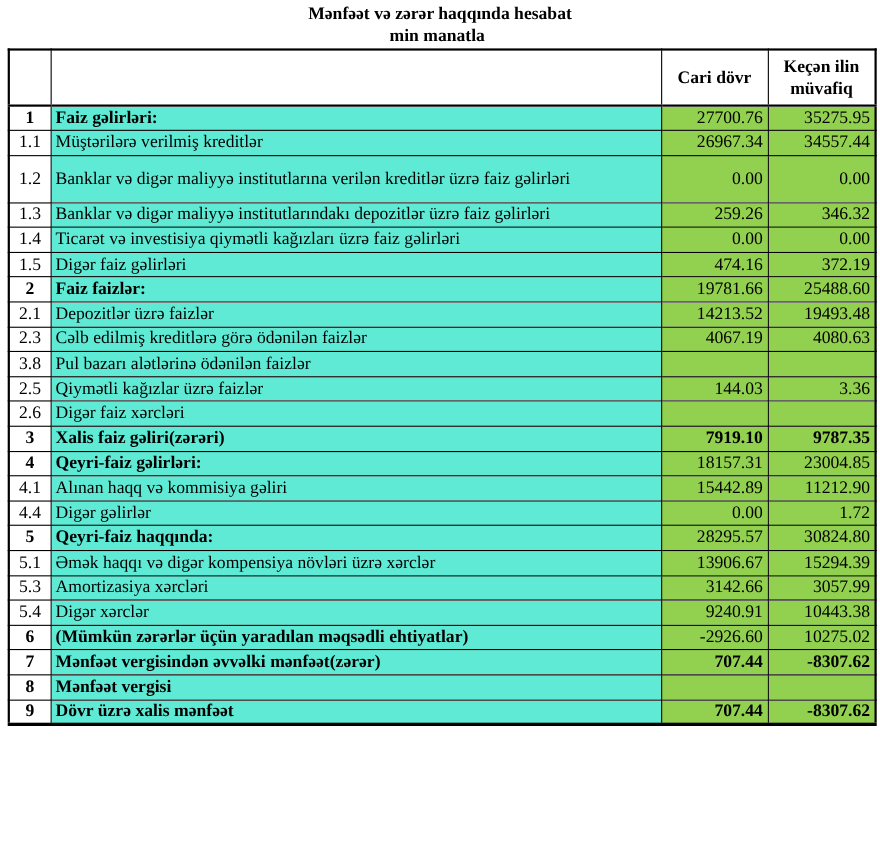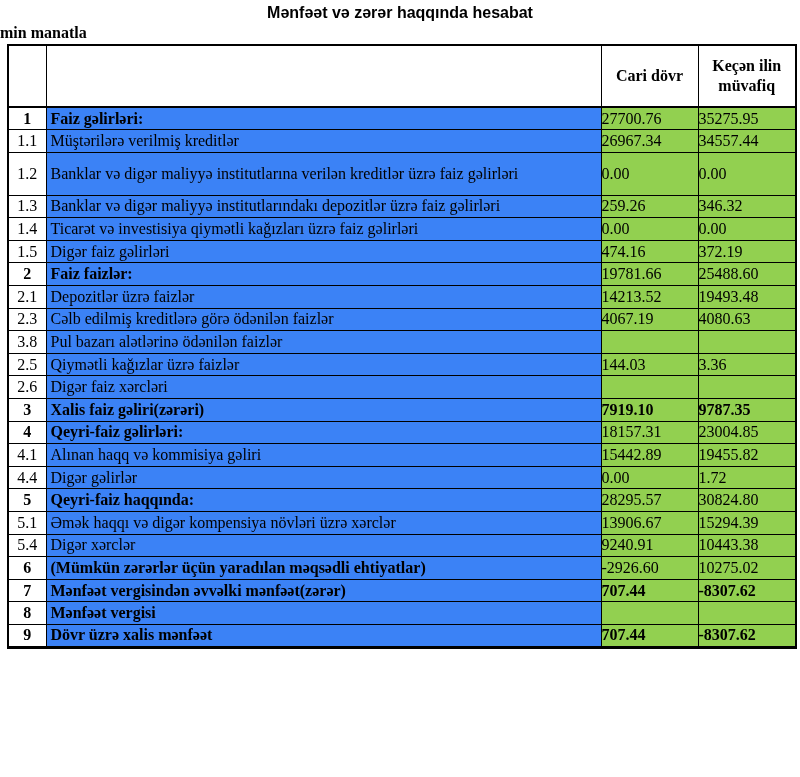--- a/index.html
+++ b/index.html
@@ -8,28 +8,28 @@
     background: #ffffff;
     font-family: "Liberation Serif", serif;
     color: #000;
     position: relative;
     overflow: hidden;
   }
   .title {
     position: absolute;
     top: 4px; left: 0; width: 100%;
     text-align: center;
-    font-family: Liberation Sans, sans-serif;
+    font-family: Liberation Serif, serif;
     font-weight: bold;
     font-size: 16px;
   }
   .unit-note {
     position: absolute;
     top: 24px; left: 0; width: 795px;
-    text-align: left;
+    text-align: center;
     font-weight: bold;
     font-size: 16px;
   }
   table.pnl {
     position: absolute;
     top: 44px; left: 7px;
     width: 788px;
     border-collapse: collapse;
     table-layout: fixed;
     border: 2px solid #000;
@@ -38,42 +38,42 @@
   col.c-num   { width: 38px; }
   col.c-label { width: 555px; }
   col.c-val   { width: 97px; }
   col.c-val2  { width: 98px; }
   th, td {
     border: 1px solid #000;
     font-size: 16px;
     vertical-align: middle;
     overflow: hidden;
   }
-  thead tr { height: 62px; }
+  thead tr { height: 51px; }
   thead th {
     font-weight: bold;
     text-align: center;
     background: #ffffff;
     border-bottom: 2px solid #000;
     line-height: 1.25;
     padding: 0 2px;
   }
   tbody tr { height: 22.6px; }
   tbody tr.tall { height: 43px; }
   td.num {
     text-align: center;
     background: #ffffff;
   }
   td.label {
     text-align: left;
     padding-left: 4px;
-    background: #3b82f6;
+    background: #5eead4;
   }
   td.val {
-    text-align: left;
+    text-align: right;
     padding-right: 4px;
     background: var(--value-bg, #92d050);
   }
   .b { font-weight: bold; }
 </style>
 </head>
 <body>
 
 <div class="title">Mənfəət və zərər haqqında hesabat</div>
 <div class="unit-note">min manatla</div>
@@ -175,41 +175,47 @@
       <tr>
         <td class="num b">4</td>
         <td class="label b">Qeyri-faiz gəlirləri:</td>
         <td class="val">18157.31</td>
         <td class="val">23004.85</td>
       </tr>
       <tr>
         <td class="num">4.1</td>
         <td class="label">Alınan haqq və kommisiya gəliri</td>
         <td class="val">15442.89</td>
-        <td class="val">19455.82</td>
+        <td class="val">11212.90</td>
       </tr>
       <tr>
         <td class="num">4.4</td>
         <td class="label">Digər gəlirlər</td>
         <td class="val">0.00</td>
         <td class="val">1.72</td>
       </tr>
       <tr>
         <td class="num b">5</td>
         <td class="label b">Qeyri-faiz haqqında:</td>
         <td class="val">28295.57</td>
         <td class="val">30824.80</td>
       </tr>
       <tr>
         <td class="num">5.1</td>
         <td class="label">Əmək haqqı və digər kompensiya növləri üzrə xərclər</td>
         <td class="val">13906.67</td>
         <td class="val">15294.39</td>
       </tr>
       <tr>
+        <td class="num">5.3</td>
+        <td class="label">Amortizasiya xərcləri</td>
+        <td class="val">3142.66</td>
+        <td class="val">3057.99</td>
+      </tr>
+      <tr>
         <td class="num">5.4</td>
         <td class="label">Digər xərclər</td>
         <td class="val">9240.91</td>
         <td class="val">10443.38</td>
       </tr>
       <tr>
         <td class="num b">6</td>
         <td class="label b">(Mümkün zərərlər üçün yaradılan məqsədli ehtiyatlar)</td>
         <td class="val">-2926.60</td>
         <td class="val">10275.02</td>

